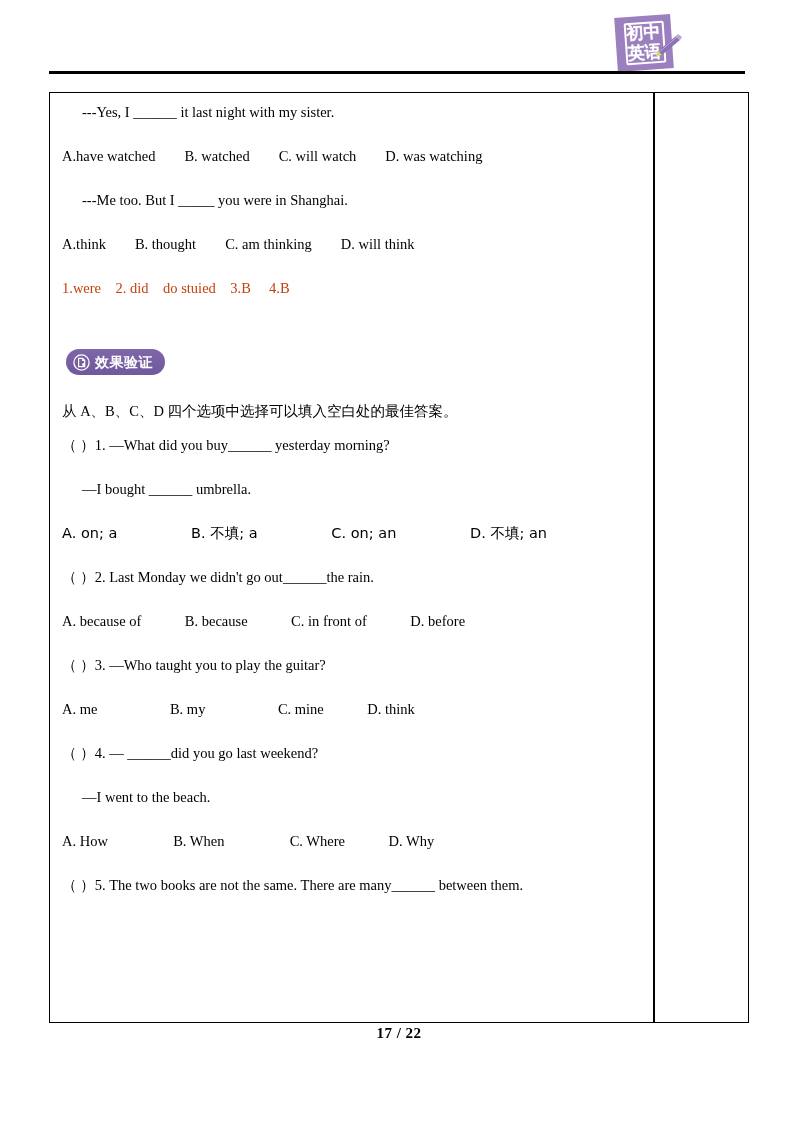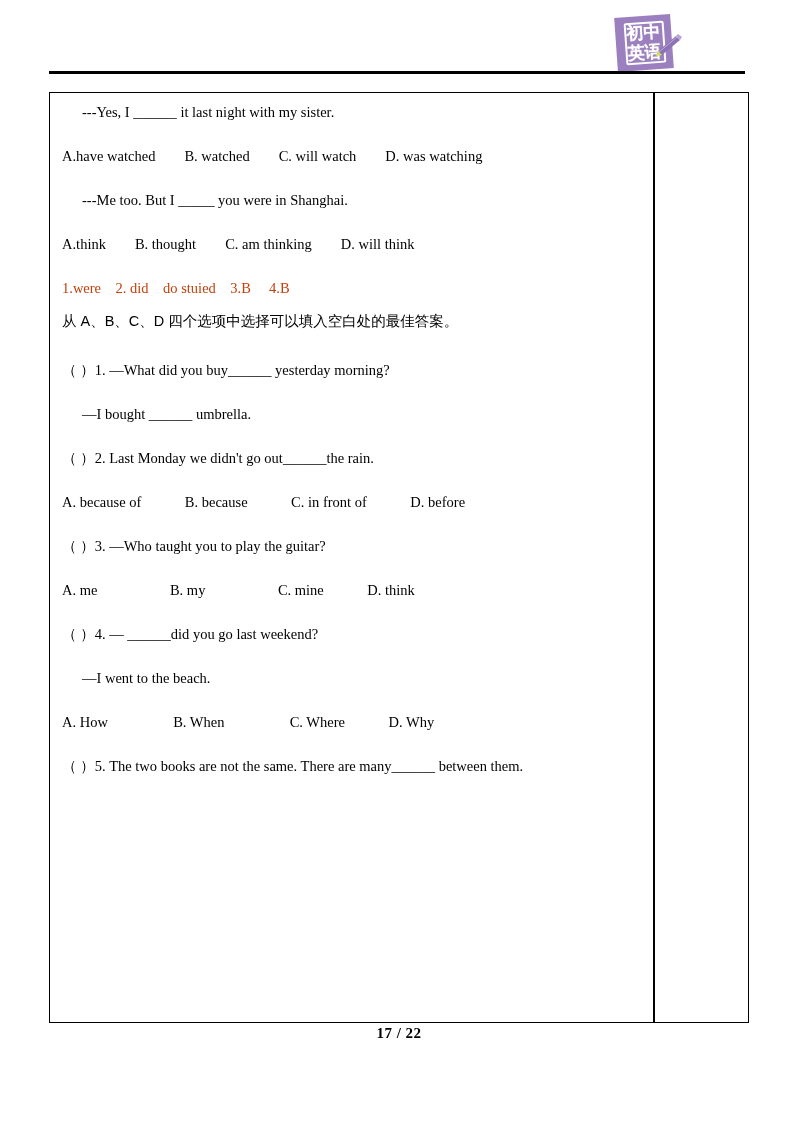--- a/index.html
+++ b/index.html
@@ -159,24 +159,24 @@
   .badge-label {
     font-family: "DejaVu Sans", sans-serif;
     font-size: 14px;
     font-weight: bold;
     color: #ffffff;
     letter-spacing: 0.5px;
     line-height: 17px;
   }
 
   .intro-cn {
-    font-family: Liberation Sans, sans-serif;
+    font-family: Liberation Serif, serif;
     font-size: 14.5px;
     line-height: 20px;
-    margin: 0 0 30px 0;
+    margin: 0 0 15px 0;
     white-space: pre;
   }
   .cn { font-family: "DejaVu Sans", sans-serif; }
 
   
   .page-footer {
     position: absolute;
     left: 49px;
     top: 1023px;
     width: 700px;
@@ -221,25 +221,37 @@
 
     <div class="opts indent">A.have watched        B. watched        C. will watch        D. was watching</div>
 
 
     <div class="line indent">---Me too. But I _____ you were in Shanghai.</div>
 
     <div class="opts indent">A.think        B. thought        C. am thinking        D. will think</div>
 
     <div class="line answers-red">1.were    2. did    do stuied    3.B     4.B</div>
 
+    <div class="badge-wrap">
+      <span class="section-badge">
+        <svg class="badge-icon" viewBox="0 0 17 17">
+          <circle cx="8.5" cy="8.5" r="7.6" fill="none" stroke="#ffffff" stroke-width="1.3"></circle>
+          <path d="M5.6 4.4 h4.1 l2.0 2.0 v6.2 h-6.1 z" fill="none" stroke="#ffffff" stroke-width="1.2"></path>
+          <path d="M9.7 4.4 v2.0 h2.0" fill="none" stroke="#ffffff" stroke-width="1.1"></path>
+          <circle cx="10.6" cy="10.4" r="1.5" fill="#ffffff"></circle>
+        </svg>
+        <span class="badge-label">效果验证</span>
+      </span>
+    </div>
 
     <div class="intro-cn">从 A、B、C、D 四个选项中选择可以填入空白处的最佳答案。</div>
 
     <div class="line">（ ）1. —What did you buy______ yesterday morning?</div>
     <div class="line indent">—I bought ______ umbrella.</div>
+    <div class="opts cn">A. on; a                B. 不填; a                C. on; an                D. 不填; an</div>
 
     <div class="line">（ ）2. Last Monday we didn't go out______the rain.</div>
     <div class="opts">A. because of            B. because            C. in front of            D. before</div>
 
     <div class="line">（ ）3. —Who taught you to play the guitar?</div>
     <div class="opts">A. me                    B. my                    C. mine            D. think</div>
 
     <div class="line">（ ）4. — ______did you go last weekend?</div>
     <div class="line indent">—I went to the beach.</div>
     <div class="opts">A. How                  B. When                  C. Where            D. Why</div>

